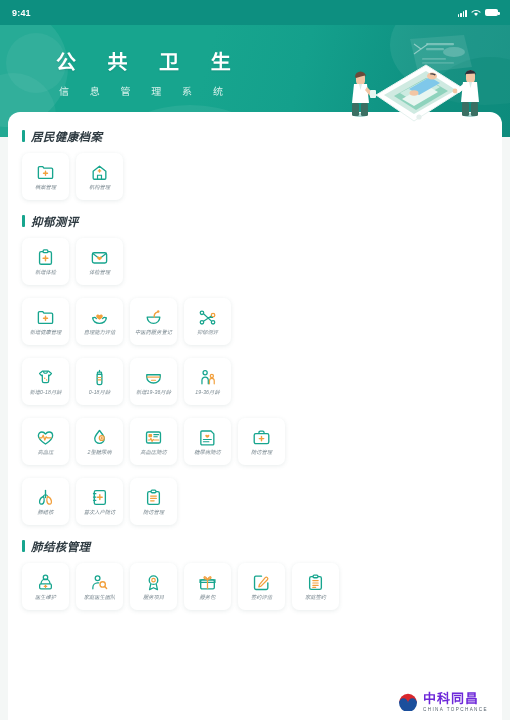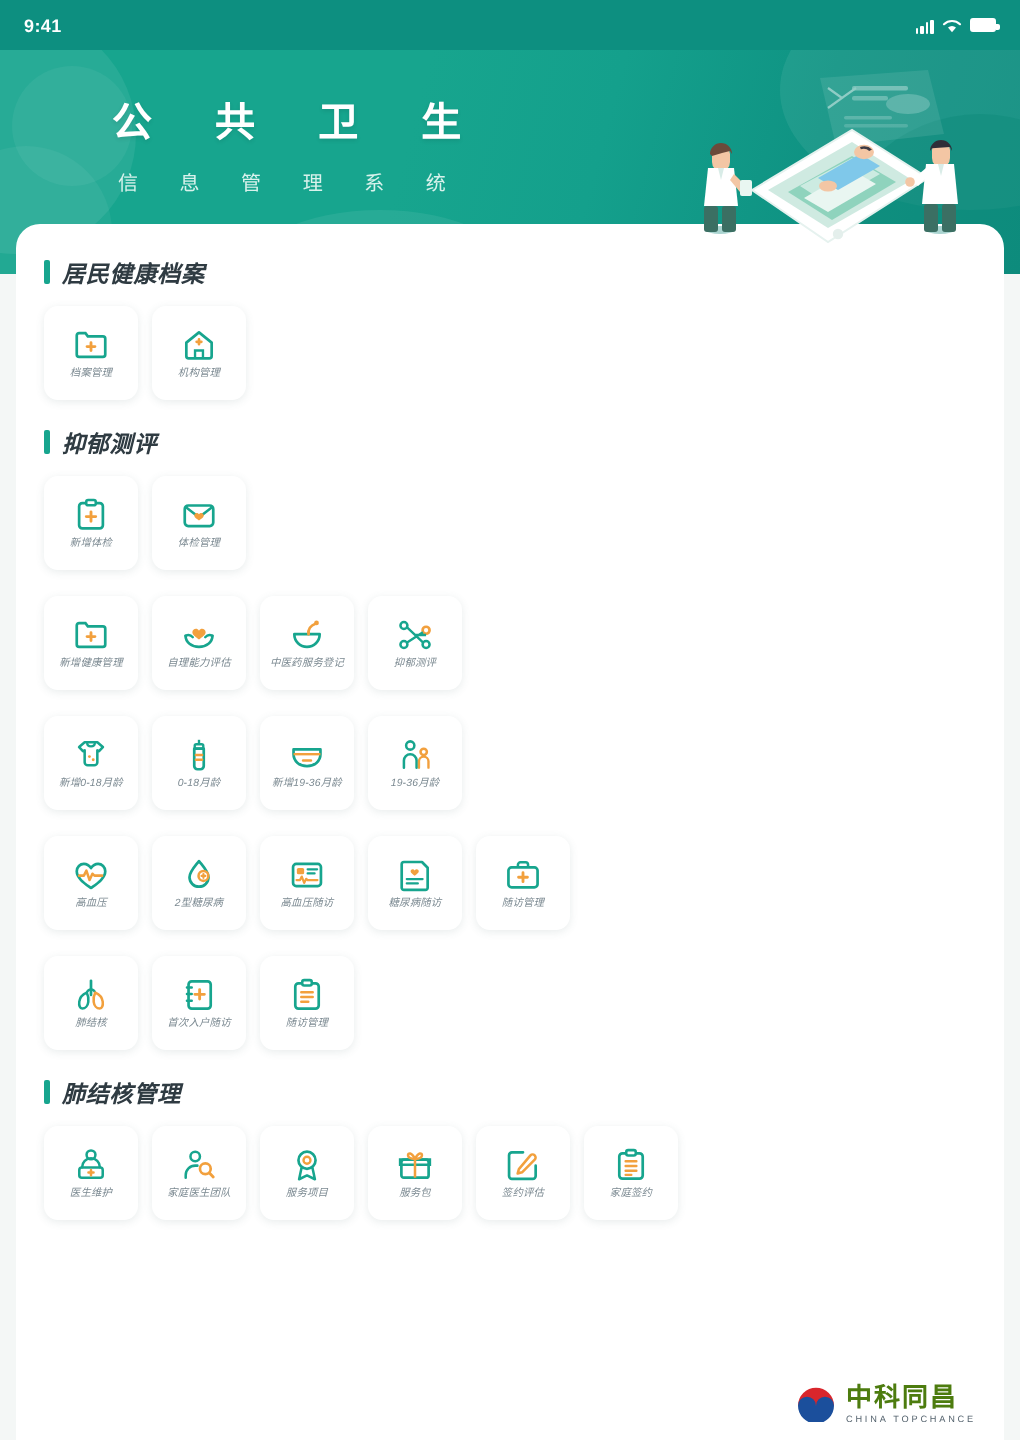--- a/index.html
+++ b/index.html
@@ -163,21 +163,21 @@
   .footer {
     position:absolute;
     right:14px; bottom:8px;
     display:flex;
     align-items:center;
     gap:5px;
   }
   .logo-mark { width:20px; height:18px; flex:0 0 auto; }
   .logo-text { display:flex; flex-direction:column; justify-content:center; }
   .logo-cn {
-    font-size:13px; font-weight:bold; color:#4d7c0f;
+    font-size:13px; font-weight:bold; color:#6d28d9;
     letter-spacing:1px; line-height:1.05;
   }
   .logo-en {
     font-size:4.6px; color:#55636e; letter-spacing:1.4px;
     line-height:1.2; margin-top:1px;
   }
 </style>
 </head>
 <body>
 

